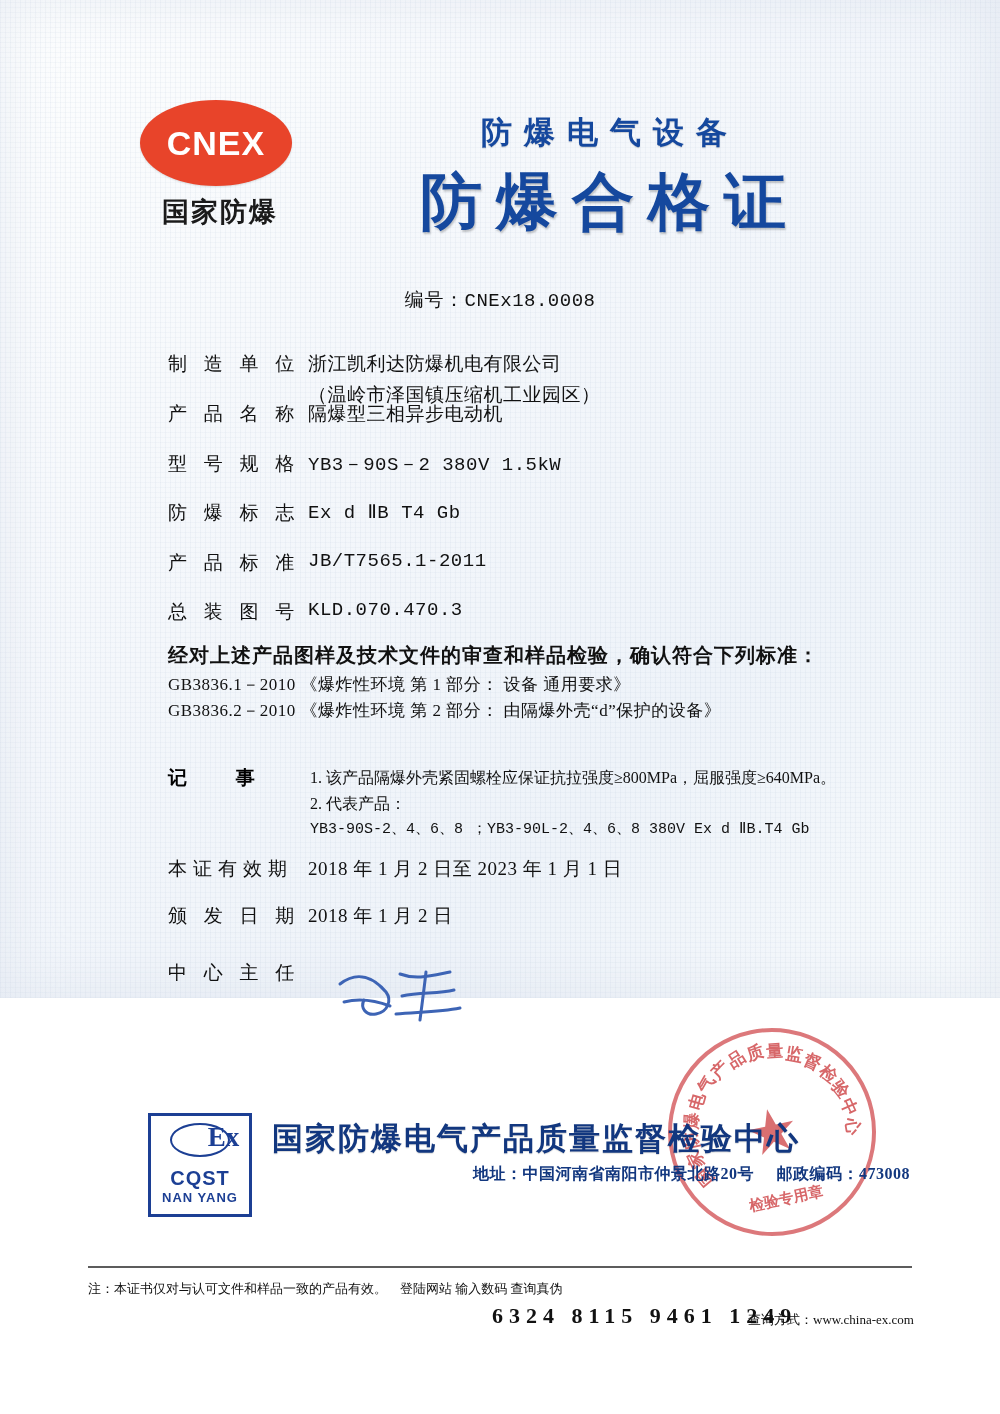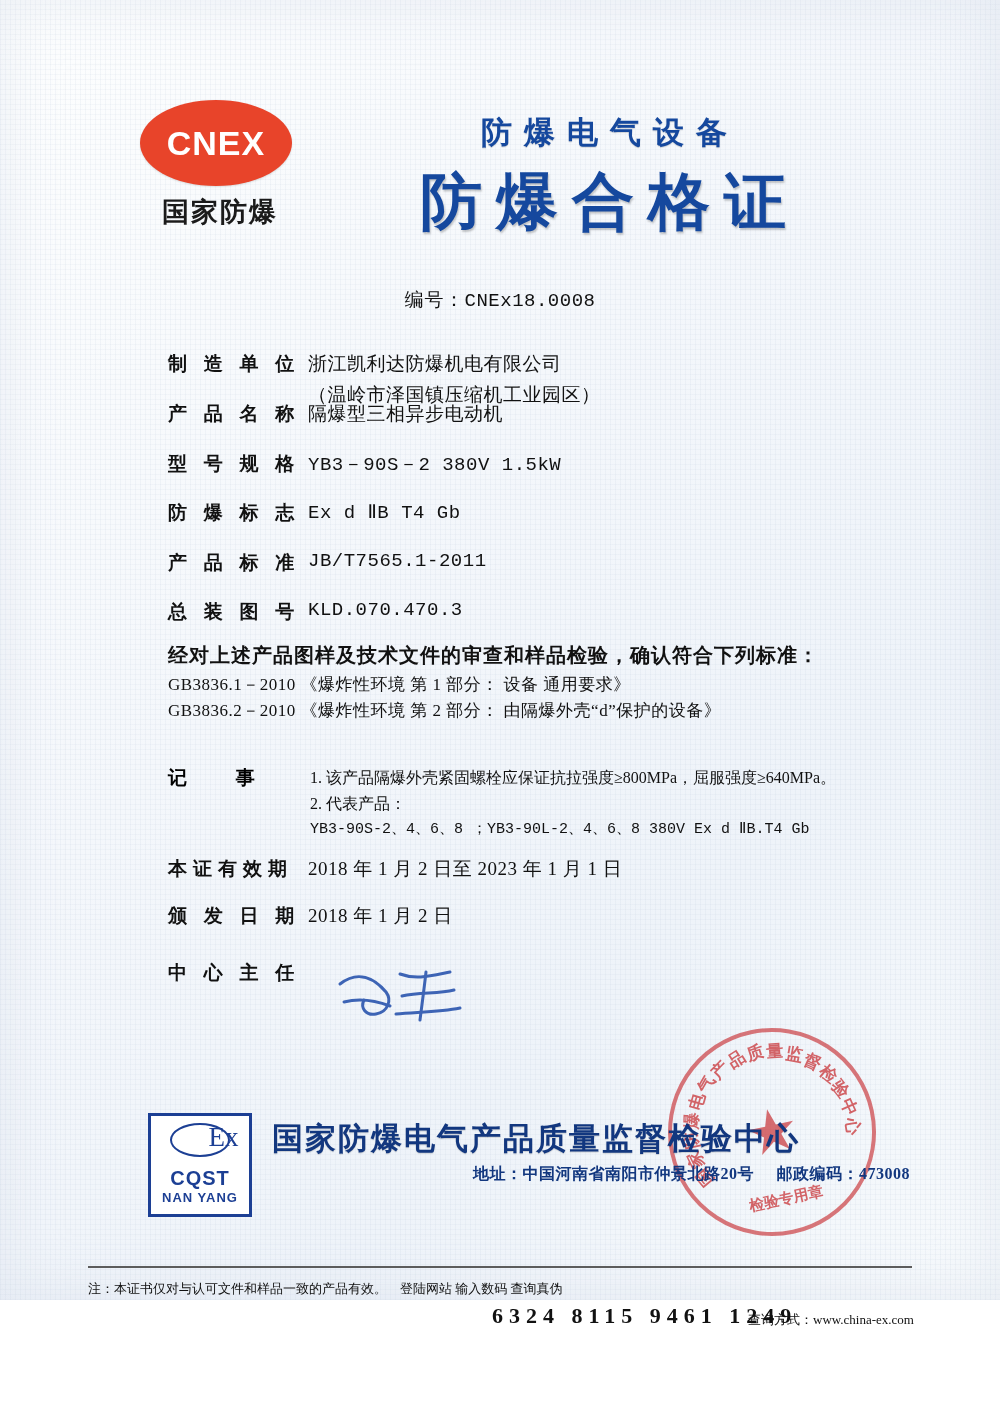--- a/index.html
+++ b/index.html
@@ -9,21 +9,21 @@
   }
   body {
     width: 1000px;
     height: 1414px;
     font-family: "Liberation Serif", serif;
     overflow: hidden;
   }
   #cert {
     position: relative;
     width: 1000px;
-    height: 1300px;
+    height: 998px;
     background:
       repeating-linear-gradient(90deg, rgba(180,195,215,0.13) 0px, rgba(180,195,215,0.13) 1px, rgba(255,255,255,0) 1px, rgba(255,255,255,0) 5px),
       repeating-linear-gradient(0deg, rgba(180,195,215,0.10) 0px, rgba(180,195,215,0.10) 1px, rgba(255,255,255,0) 1px, rgba(255,255,255,0) 5px),
       linear-gradient(135deg, #fdfefe 0%, #f4f7fb 40%, #eef3f9 70%, #f7fafc 100%);
     box-sizing: border-box;
   }
   .paper-edge {
     position: absolute;
     left: 0; top: 0; right: 0; bottom: 0;
     box-shadow: inset 0 0 60px rgba(200,210,225,0.35);
@@ -109,21 +109,21 @@
     position: absolute;
     left: 168px;
     width: 780px;
     font-size: 19px;
     color: #111;
   }
   .field .lab {
     display: inline-block;
     width: 140px;
     letter-spacing: 6px;
-    font-weight: bold;
+    font-weight: normal;
     vertical-align: top;
   }
   .field .val {
     display: inline-block;
     vertical-align: top;
     letter-spacing: 0.5px;
   }
   .field .val .line2 {
     display: block;
     margin-top: 5px;
@@ -175,21 +175,21 @@
     width: 104px;
     height: 104px;
     border: 3px solid #1c3f94;
     background: #ffffff;
     text-align: center;
     box-sizing: border-box;
   }
   .ex-badge .ex-top {
     margin-top: 6px;
     font-size: 27px;
-    font-weight: normal;
+    font-weight: bold;
     color: #1c3f94;
     font-family: "Liberation Serif", serif;
     margin-left: 47px;
   }
   .ex-badge .ex-oval {
     width: 56px; height: 30px;
     border: 2px solid #1c3f94;
     border-radius: 50%;
     margin: 2px auto 0 auto;
     position: relative;

